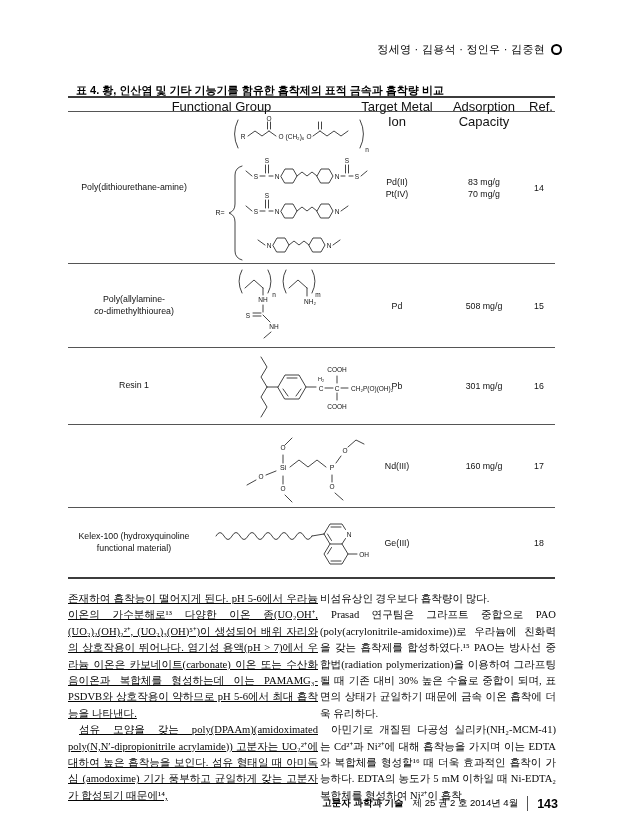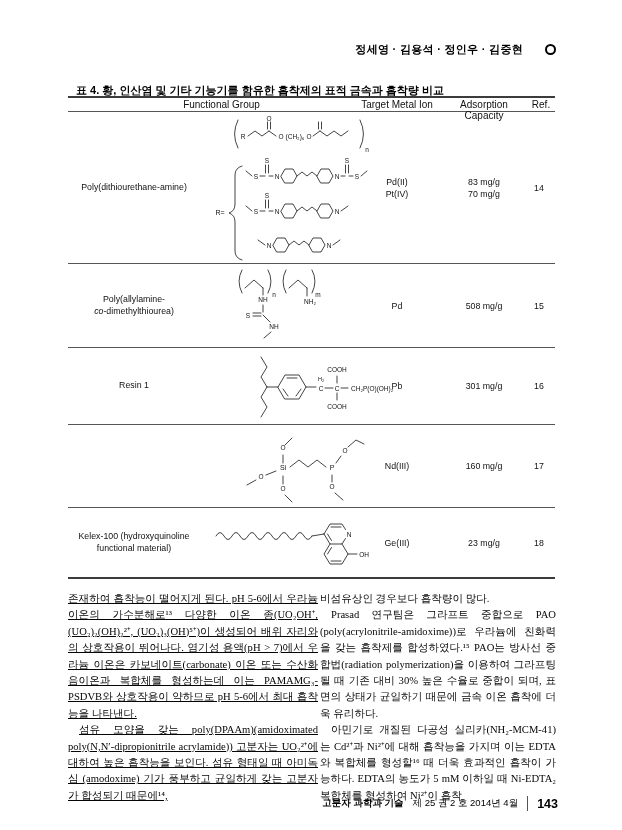--- a/index.html
+++ b/index.html
@@ -1,34 +1,34 @@
 <!DOCTYPE html>
 <html><head>
 <meta charset="utf-8">
 <style>
   html,body{margin:0;padding:0;background:#e8e8e8;}
   .page{position:relative;width:622px;height:830px;background:#ffffff;margin:0 auto;
         font-family:"Liberation Sans",sans-serif;color:#111;overflow:hidden;}
 
   
-  .authors{position:absolute;top:42px;right:66px;display:flex;align-items:center;gap:22px;
-           font-size:11px;font-weight:bold;letter-spacing:.3px;color:#000;}
+  .authors{position:absolute;top:42px;right:60px;display:flex;align-items:center;gap:6px;
+           font-size:11px;font-weight:normal;letter-spacing:.3px;color:#000;}
   .author-badge{width:7px;height:7px;border:2.4px solid #000;border-radius:50%;display:inline-block;}
 
   
   .caption{position:absolute;left:76px;top:83px;font-size:11px;font-weight:bold;color:#000;white-space:nowrap;}
   .caption .cap-rest{font-weight:bold;}
 
   
   .rule{position:absolute;left:68px;width:487px;background:#3c3c3c;}
   .rule.thick{height:2px;}
   .rule.thin{height:1px;background:#555;}
 
   
-  .col-head{position:absolute;top:99px;font-size:10px;text-align:center;color:#111;}
+  .col-head{position:absolute;top:99px;font-size:13px;text-align:center;color:#111;}
 
   
   .trow{position:absolute;left:68px;width:487px;}
   .tcell{position:absolute;top:0;bottom:0;display:flex;flex-direction:column;
          align-items:center;justify-content:center;text-align:center;
          font-size:8.8px;line-height:12px;color:#111;}
   .cell-name{left:0;width:132px;line-height:11.5px;}
   .cell-metal{left:289px;width:80px;}
   .cell-cap{left:372px;width:88px;}
   .cell-ref{left:453px;width:36px;}
@@ -251,21 +251,20 @@
       <path d="M112 18 L118 8 L130 8 L133.5 13.5"></path>
       <path d="M133.5 22.5 L130 28 L118 28 L112 18"></path>
       <text x="137" y="20.5">N</text>
       <path d="M119 11 L129 11 M115.5 18 L119.5 24.5"></path>
       <path d="M130 28 L136 38 L130 48 L118 48 L112 38 L118 28"></path>
       <path d="M119 45 L129 45 M115.5 38 L119.5 31.5"></path>
       <path d="M136 38 L145 38"></path>
       <text x="152" y="40.5">OH</text>
     </svg>
     <div class="tcell cell-metal">Ge(III)</div>
-    <div class="tcell cell-cap">23 mg/g</div>
     <div class="tcell cell-ref">18</div>
   </div>
 
   <div class="bodycol colL">
     <p>존재하여 흡착능이 떨어지게 된다. pH 5-6에서 우라늄 이온의 가수분해로¹³ 다양한 이온 종(UO₂OH⁺, (UO₂)₂(OH)₂²⁺, (UO₂)₃(OH)⁵⁺)이 생성되어 배위 자리와의 상호작용이 뛰어나다. 염기성 용액(pH &gt; 7)에서 우라늄 이온은 카보네이트(carbonate) 이온 또는 수산화 음이온과 복합체를 형성하는데 이는 PAMAMG₃-PSDVB와 상호작용이 약하므로 pH 5-6에서 최대 흡착능을 나타낸다.</p>
     <p class="indent">섬유 모양을 갖는 poly(DPAAm)(amidoximated poly(N,N′-dipropionitrile acrylamide)) 고분자는 UO₂²⁺에 대하여 높은 흡착능을 보인다. 섬유 형태일 때 아미독심 (amodoxime) 기가 풍부하고 균일하게 갖는 고분자가 합성되기 때문에¹⁴,</p>
   </div>
   <div class="bodycol colR">
     <p>비섬유상인 경우보다 흡착량이 많다.</p>
     <p class="indent">Prasad 연구팀은 그라프트 중합으로 PAO (poly(acrylonitrile-amidoxime))로 우라늄에 친화력을 갖는 흡착제를 합성하였다.¹⁵ PAO는 방사선 중합법(radiation polymerization)을 이용하여 그라프팅될 때 기존 대비 30% 높은 수율로 중합이 되며, 표면의 상태가 균일하기 때문에 금속 이온 흡착에 더욱 유리하다.</p>

